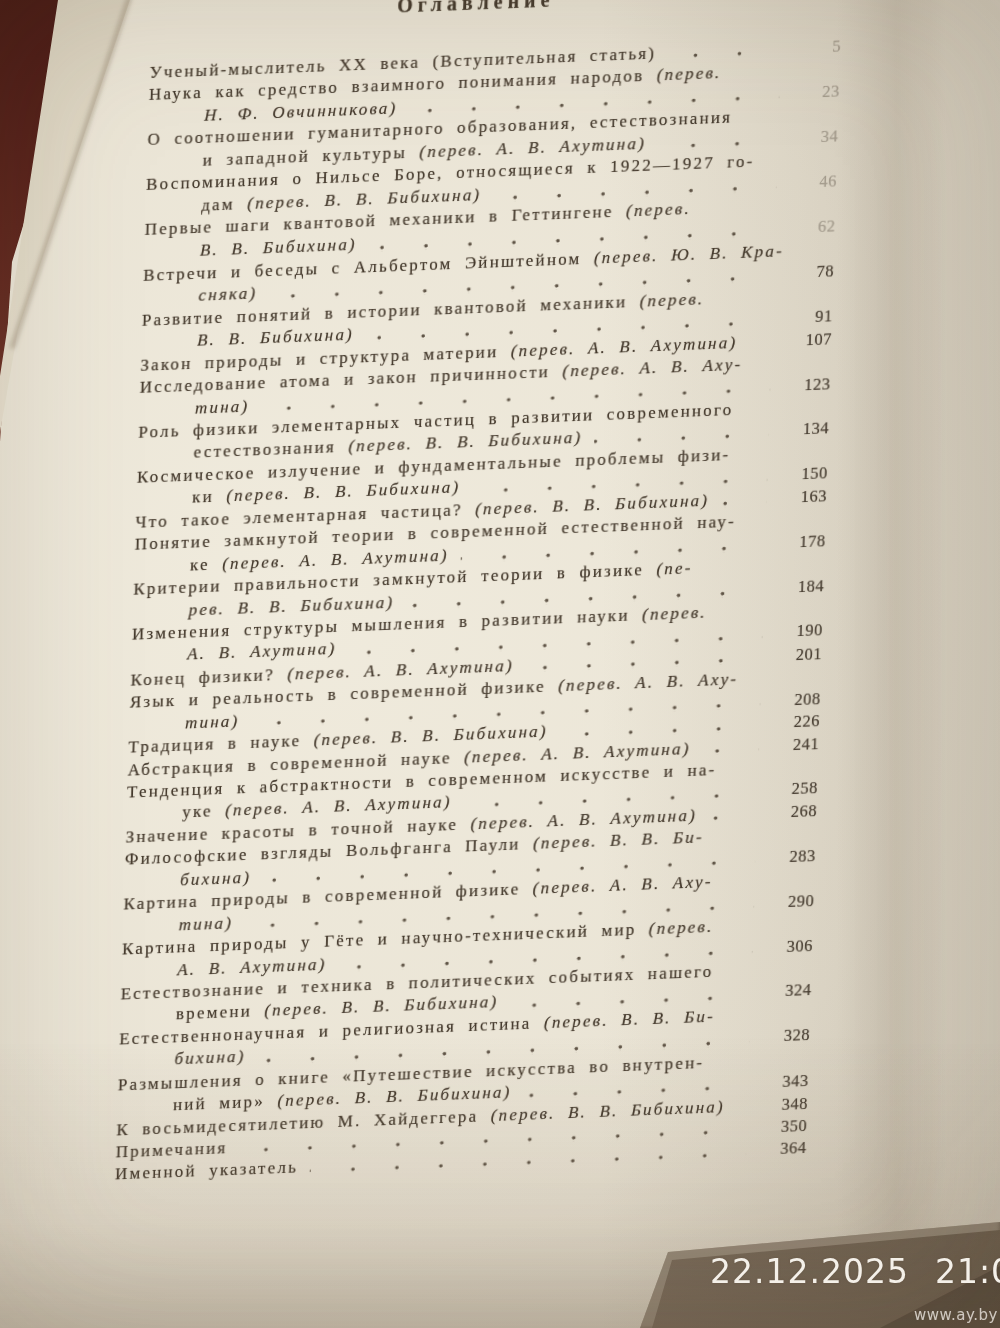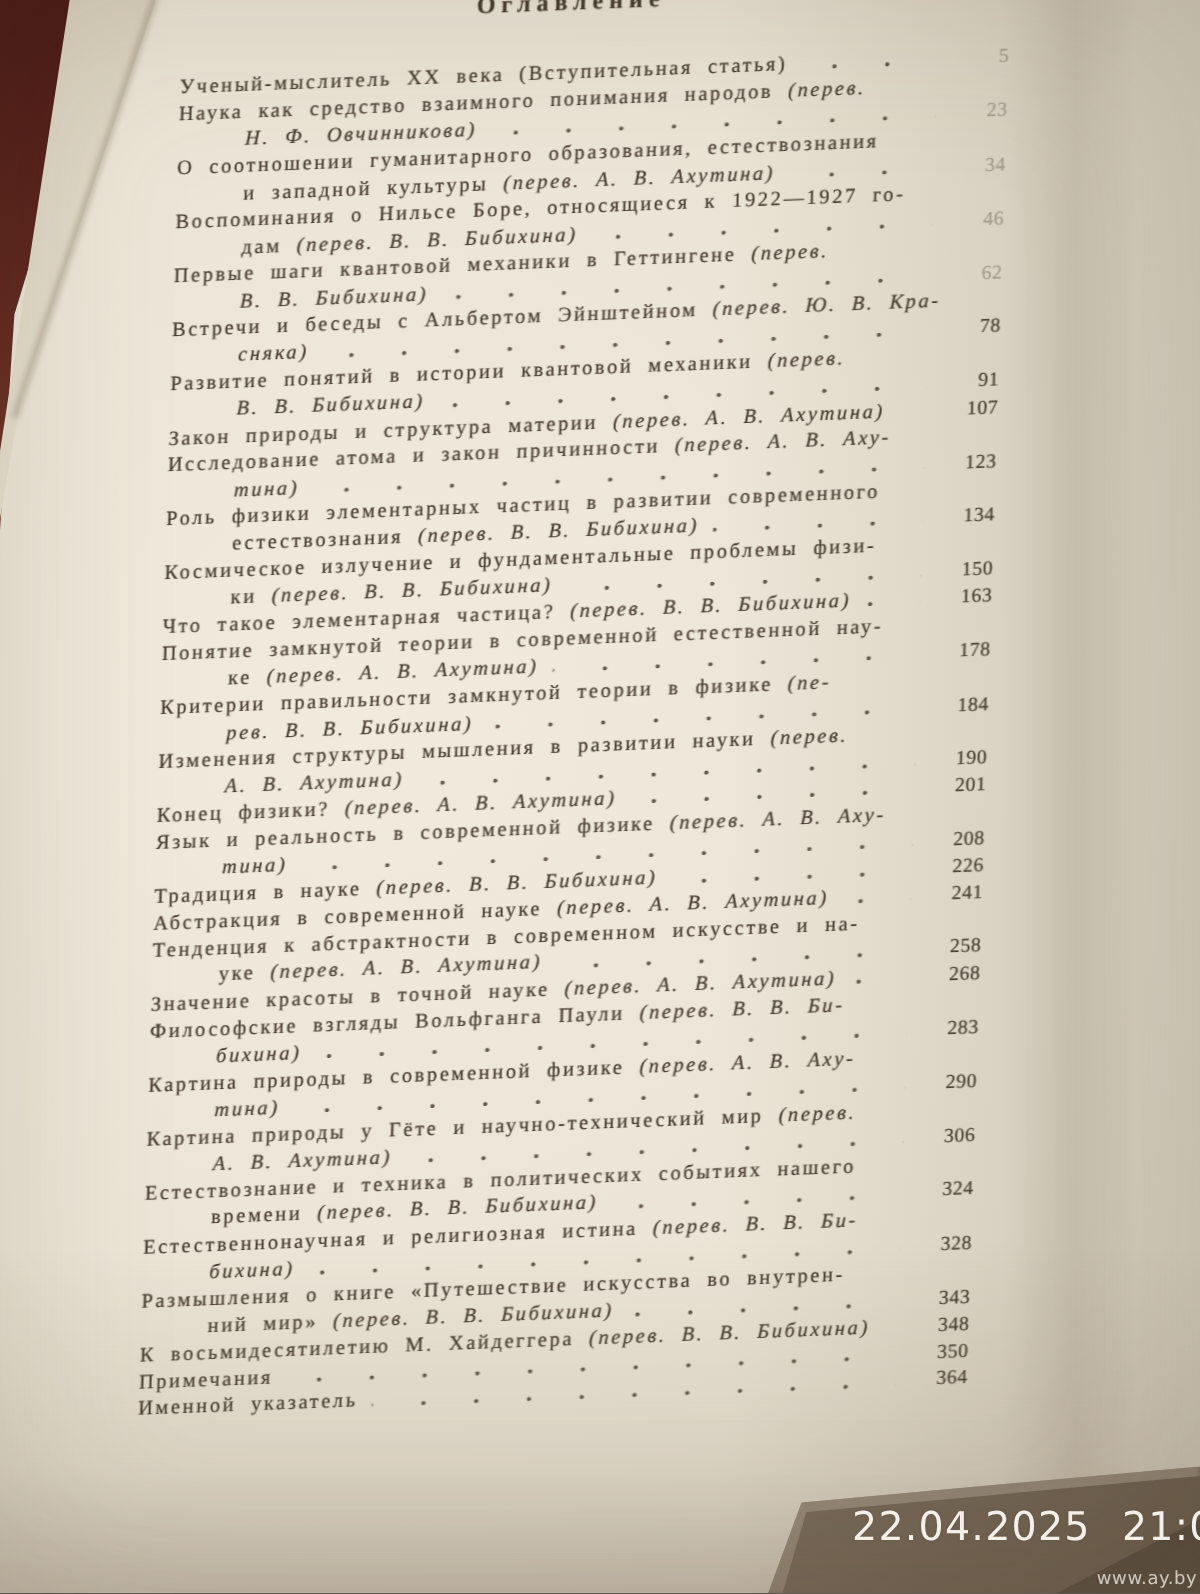--- a/index.html
+++ b/index.html
@@ -305,17 +305,17 @@
       </div>
   </div>
 
   <div class="table-surface"></div>
   <div class="table-edge-soft"></div>
   <div class="table-corner"></div>
   <div class="layer bottom-shade"></div>
   <div class="layer vignette"></div>
 
   <div class="timestamp">
-    <span class="date">22.04.2025</span><span class="time">21:00</span>
+    <span class="date">22.12.2025</span><span class="time">21:00</span>
   </div>
   <div class="watermark">www.ay.by</div>
 
 </div>
 
 </body></html>

